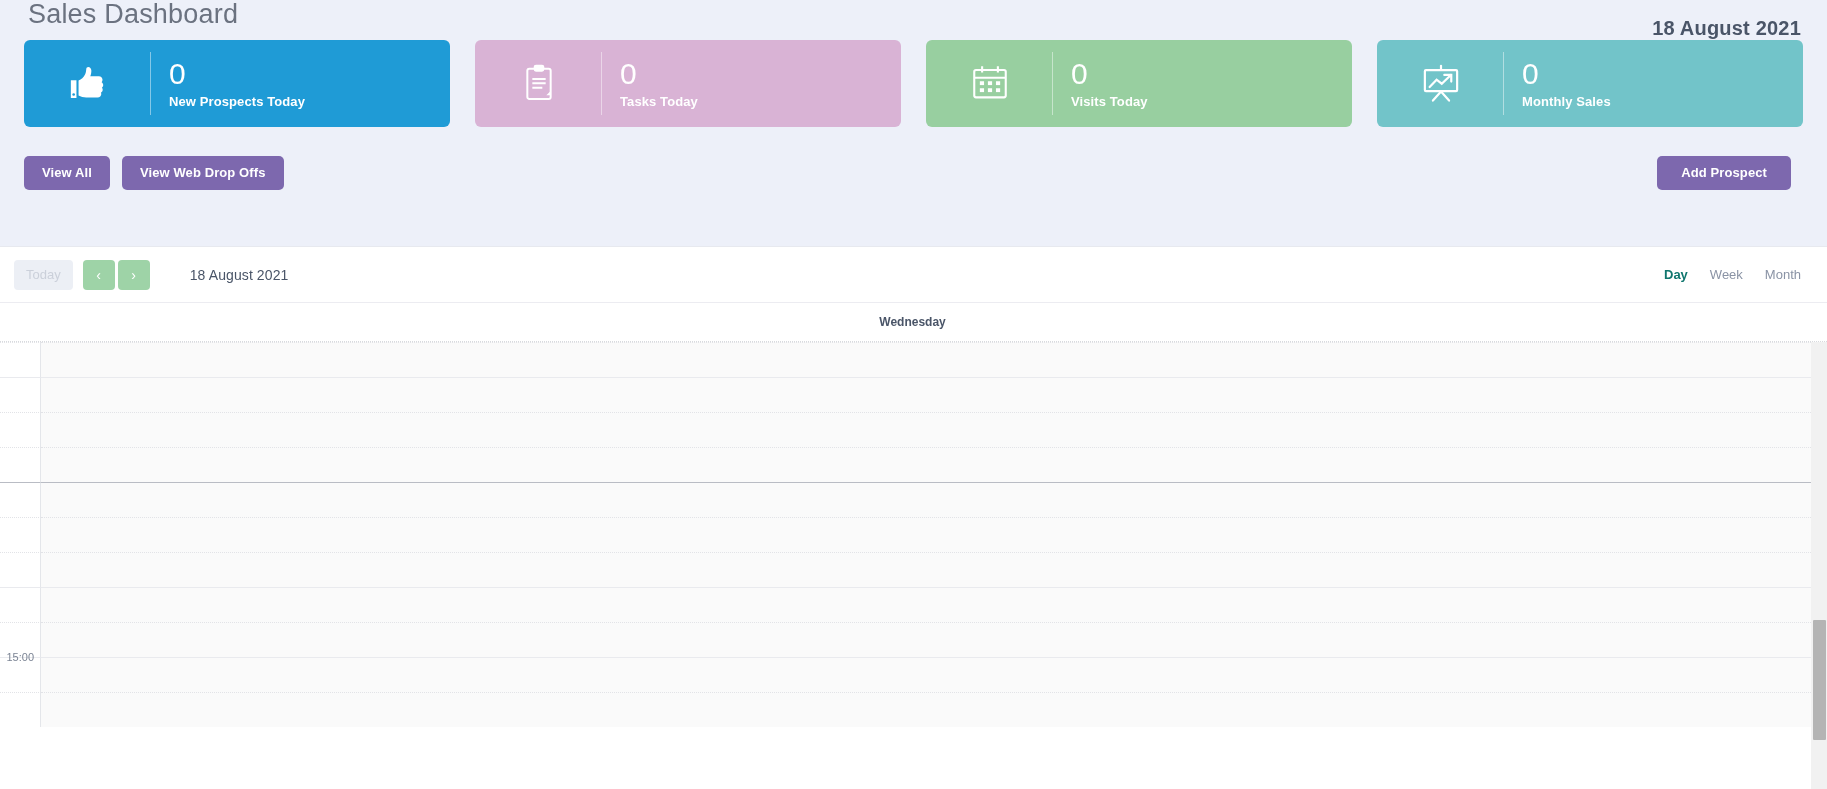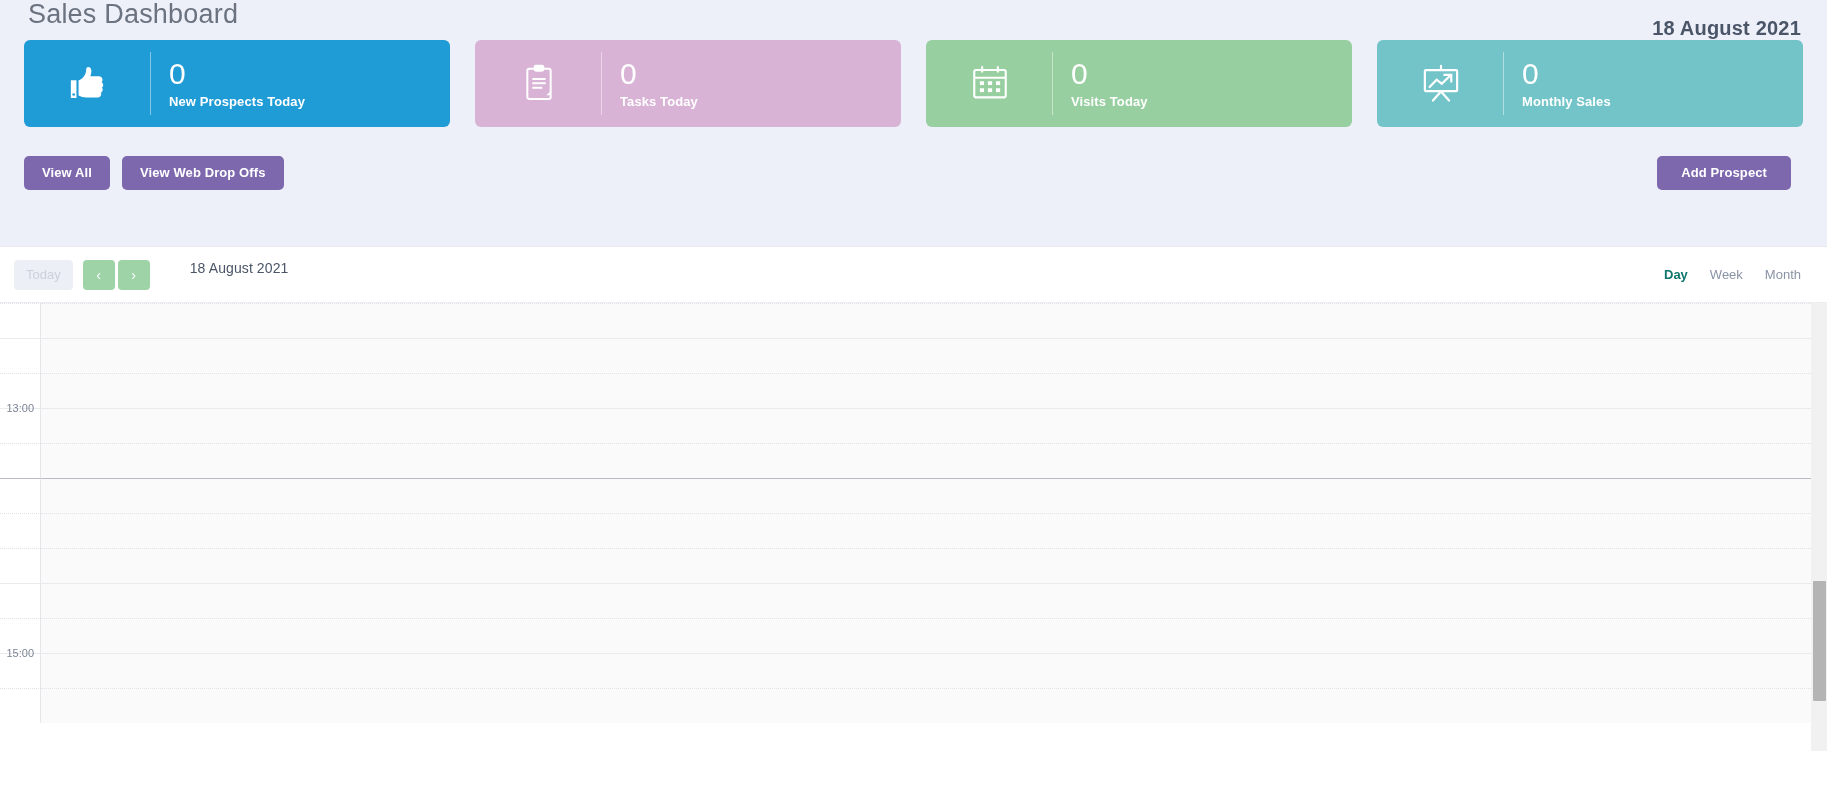--- a/index.html
+++ b/index.html
@@ -154,21 +154,21 @@
     height: 56px;
     display: flex;
     align-items: center;
     padding: 0 24px 0 14px;
     position: relative;
     border-bottom: 1px solid #ececf1;
   }
 
   .cal-left {
     display: flex;
-    align-items: flex-start;
+    align-items: center;
     gap: 10px;
   }
 
   .today-btn {
     background: #eceff5;
     border: none;
     color: #cbd0da;
     border-radius: 4px;
     font-family: "Liberation Sans", sans-serif;
     font-size: 13px;
@@ -416,39 +416,36 @@
       <div class="cal-date">18 August 2021</div>
     </div>
 
     <div class="cal-views">
       <button class="view-btn active">Day</button>
       <button class="view-btn">Week</button>
       <button class="view-btn">Month</button>
     </div>
   </div>
 
+  <div class="cal-dayhead">
+    <span class="dayname">Wednesday</span>
+  </div>
 
   <div class="cal-grid-wrap">
     <div class="cal-grid" id="cal-grid">
         <div class="cal-row half">
           <div class="cal-gutter"></div>
           <div class="cal-slot"></div>
         </div>
         <div class="cal-row hour-start">
           <div class="cal-gutter"></div>
           <div class="cal-slot"></div>
         </div>
         <div class="cal-row half">
           <div class="cal-gutter"></div>
-          <div class="cal-slot"></div>
-        </div>
-        <div class="cal-row hour-start">
-          <div class="cal-gutter">
-            <span class="time-label">13:00</span>
-          </div>
           <div class="cal-slot"></div>
         </div>
         <div class="cal-row half">
           <div class="cal-gutter"></div>
           <div class="cal-slot"></div>
         </div>
         <div class="cal-row major">
           <div class="cal-gutter"></div>
           <div class="cal-slot"></div>
         </div>

